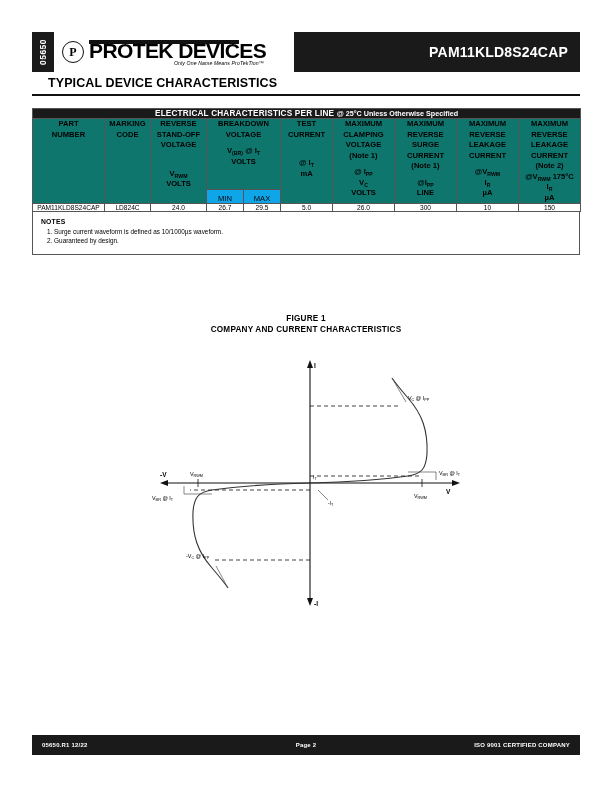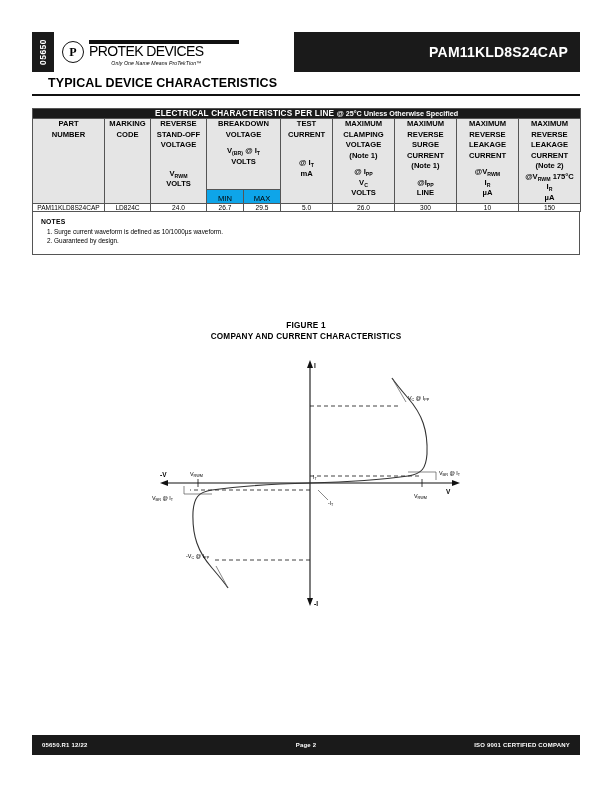--- a/index.html
+++ b/index.html
@@ -31,21 +31,21 @@
     padding-left: 8px; position: relative;
   }
   .logo-mark {
     width: 22px; height: 22px; border-radius: 50%;
     border: 1.6px solid #111; display: flex; align-items: center; justify-content: center;
     font-size: 12px; font-weight: bold; font-family: "Liberation Serif", serif;
     margin-right: 5px; flex: 0 0 auto;
   }
   .logo-text-wrap { position: relative; padding-top: 2px; }
   .logo-word {
-    font-size: 14px; font-weight: normal; letter-spacing: -0.6px;
+    font-size: 21px; font-weight: bold; letter-spacing: -0.6px;
     line-height: 20px; white-space: nowrap;
   }
   .logo-bar {
     position: absolute; left: 0px; top: 1px; width: 150px; height: 4px;
     background: #111; transform: skewX(-0deg);
   }
   .logo-tag {
     font-size: 5.2px; letter-spacing: .1px; text-align: right;
     margin-top: -1px; padding-right: 2px; white-space: nowrap; font-style: italic;
   }
@@ -68,21 +68,21 @@
   table.ec {
     width: 548px; border-collapse: collapse; table-layout: fixed; border-radius: 8px;
   }
   table.ec td, table.ec th { border: 0.8px solid #555; padding: 0; }
   .band {
     background: #1a1a1a; color: #fff; text-align: center;
     font-size: 8.2px; font-weight: bold; padding: 3px 0 3px 0; letter-spacing: .2px;
   }
   .band .small { font-size: 7.2px; font-weight: bold; letter-spacing: 0; }
   .hdr {
-    background: #e5e5e5; text-align: center; vertical-align: top;
+    background: #0f766e; text-align: center; vertical-align: top;
     font-size: 7.6px; font-weight: bold; line-height: 10.5px; padding: 5px 2px;
   }
   .hdr .spacer { display:block; height: 6px; }
   .hdr .unitline { display: block; }
   .subhdr {
     background: #0ea5e9; text-align: center; vertical-align: bottom;
     font-size: 7.6px; font-weight: normal; padding: 3px 2px 4px;
   }
   .cellv {
     text-align: center; font-size: 6.6px; padding: 4px 1px; background: #fff;
@@ -90,21 +90,21 @@
   sub { font-size: 5.2px; vertical-align: baseline; position: relative; top: 2px; }
   .notes {
     border: 0.8px solid #555; border-top: none; padding: 5px 8px 8px 8px;
     font-size: 6.4px; line-height: 9.5px;
   }
   .notes b { font-size: 6.8px; letter-spacing: .2px; }
   .notes .nl { padding-left: 6px; }
 
   
   .fig-title {
-    position: absolute; left: 0; top: 320px; width: 612px; text-align: center;
+    position: absolute; left: 0; top: 313px; width: 612px; text-align: center;
     font-size: 8.2px; font-weight: bold; line-height: 11px; letter-spacing: .2px;
   }
   .graph { position: absolute; left: 150px; top: 358px; width: 320px; height: 250px; }
 
   
   .footer {
     position: absolute; left: 32px; top: 735px; width: 548px; height: 20px;
     background: #1a1a1a; color: #fff; display: flex; align-items: center;
     font-size: 6px; font-weight: bold; letter-spacing: .2px;
   }

